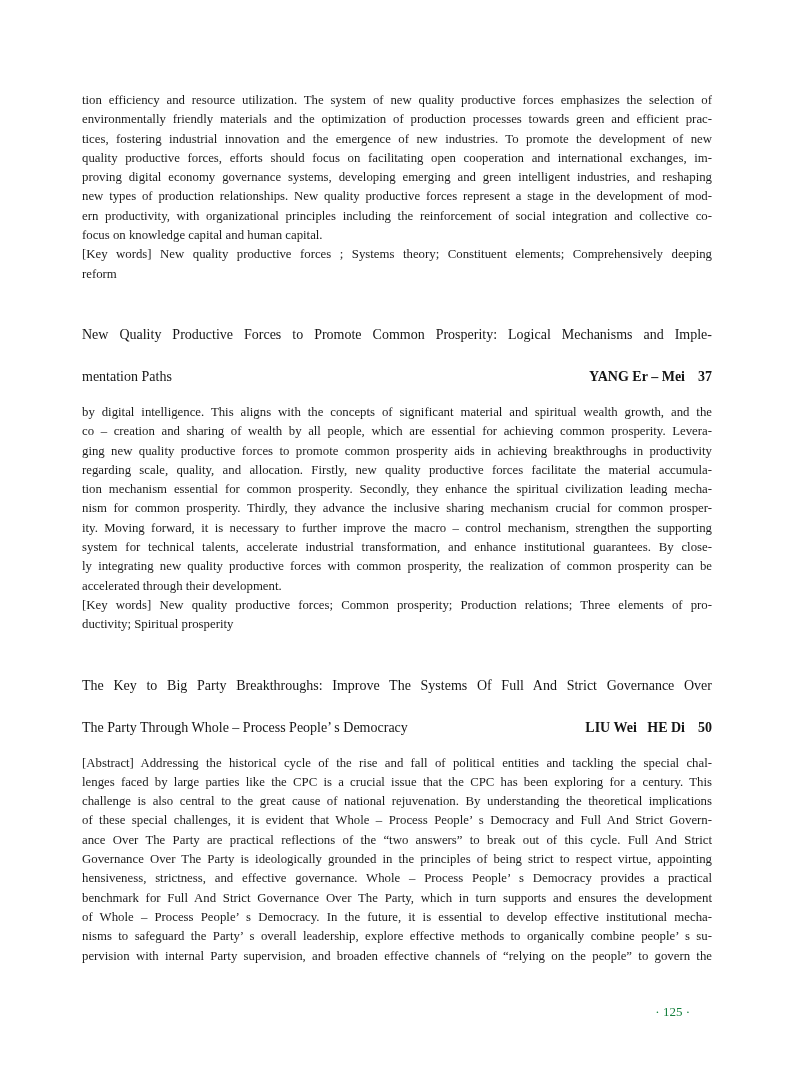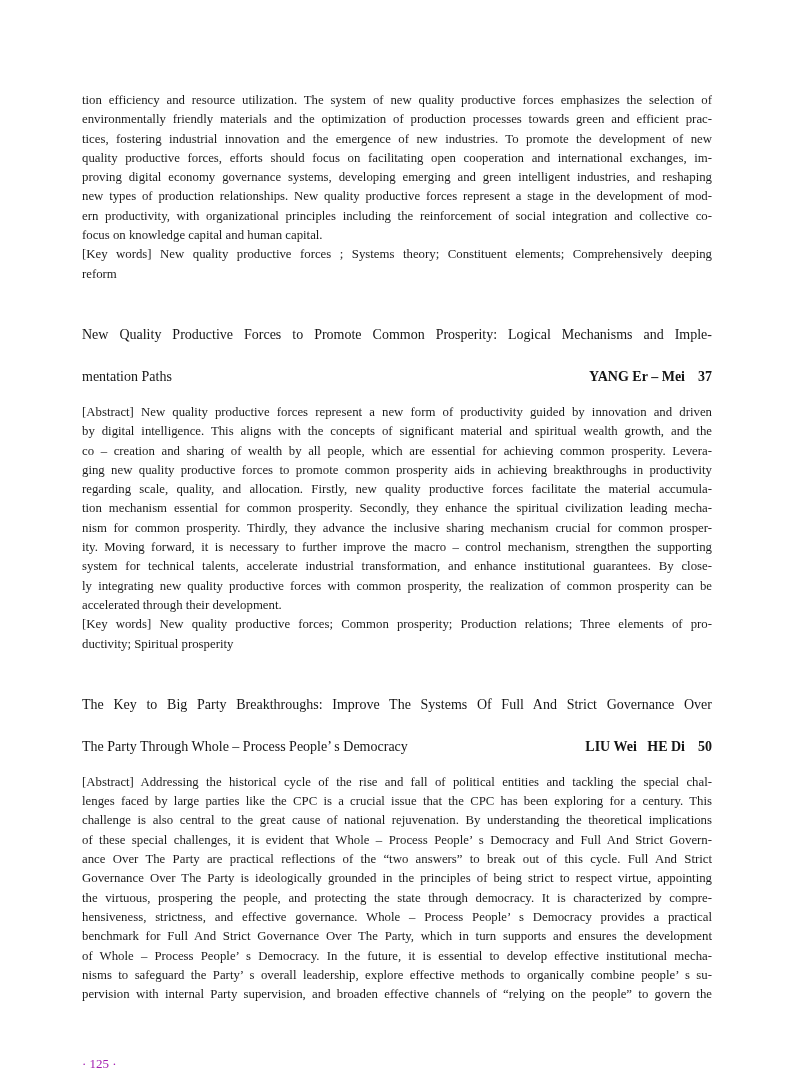--- a/index.html
+++ b/index.html
@@ -46,26 +46,27 @@
     -moz-text-align-last: justify;
   }
   .title-row { display: flex; align-items: baseline; margin-top: 19px; }
   .title-row .t { white-space: pre; }
   .title-row .sp { flex: 1 1 auto; }
   .authors { font-weight: bold; white-space: pre; }
   .pageno { margin-left: 13px; font-weight: bold; }
   .page-number {
     position: absolute;
     left: 82px;
-    top: 1056px;
+    top: 1004px;
     width: 630px;
+    text-align: right;
     padding-right: 22px;
     box-sizing: border-box;
     font-size: 13px;
-    color: #a21caf;
+    color: #15803d;
   }
 </style>
 </head>
 <body>
 
 <div class="page">
   <div class="text-col">
       <div class="block paragraph">
         <div class="line">tion efficiency and resource utilization. The system of new quality productive forces emphasizes the selection of</div>
         <div class="line">environmentally friendly materials and the optimization of production processes towards green and efficient prac-</div>
@@ -83,21 +84,20 @@
       <div class="block title">
         <div class="title-line one">New Quality Productive Forces to Promote Common Prosperity: Logical Mechanisms and Imple-</div>
         <div class="title-line title-row">
           <span class="t">mentation Paths</span>
           <span class="sp"></span>
           <span class="authors">YANG Er – Mei</span>
           <span class="pageno">37</span>
         </div>
       </div>
       <div class="block abstract">
-        <div class="line">[Abstract] New quality productive forces represent a new form of productivity guided by innovation and driven</div>
         <div class="line">by digital intelligence. This aligns with the concepts of significant material and spiritual wealth growth, and the</div>
         <div class="line">co – creation and sharing of wealth by all people, which are essential for achieving common prosperity. Levera-</div>
         <div class="line">ging new quality productive forces to promote common prosperity aids in achieving breakthroughs in productivity</div>
         <div class="line">regarding scale, quality, and allocation. Firstly, new quality productive forces facilitate the material accumula-</div>
         <div class="line">tion mechanism essential for common prosperity. Secondly, they enhance the spiritual civilization leading mecha-</div>
         <div class="line">nism for common prosperity. Thirdly, they advance the inclusive sharing mechanism crucial for common prosper-</div>
         <div class="line">ity. Moving forward, it is necessary to further improve the macro – control mechanism, strengthen the supporting</div>
         <div class="line">system for technical talents, accelerate industrial transformation, and enhance institutional guarantees. By close-</div>
         <div class="line">ly integrating new quality productive forces with common prosperity, the realization of common prosperity can be</div>
         <div class="line flush">accelerated through their development.</div>
@@ -115,21 +115,20 @@
           <span class="pageno">50</span>
         </div>
       </div>
       <div class="block abstract">
         <div class="line">[Abstract] Addressing the historical cycle of the rise and fall of political entities and tackling the special chal-</div>
         <div class="line">lenges faced by large parties like the CPC is a crucial issue that the CPC has been exploring for a century. This</div>
         <div class="line">challenge is also central to the great cause of national rejuvenation. By understanding the theoretical implications</div>
         <div class="line">of these special challenges, it is evident that Whole – Process People’ s Democracy and Full And Strict Govern-</div>
         <div class="line">ance Over The Party are practical reflections of the “two answers” to break out of this cycle. Full And Strict</div>
         <div class="line">Governance Over The Party is ideologically grounded in the principles of being strict to respect virtue, appointing</div>
-        <div class="line">the virtuous, prospering the people, and protecting the state through democracy. It is characterized by compre-</div>
         <div class="line">hensiveness, strictness, and effective governance. Whole – Process People’ s Democracy provides a practical</div>
         <div class="line">benchmark for Full And Strict Governance Over The Party, which in turn supports and ensures the development</div>
         <div class="line">of Whole – Process People’ s Democracy. In the future, it is essential to develop effective institutional mecha-</div>
         <div class="line">nisms to safeguard the Party’ s overall leadership, explore effective methods to organically combine people’ s su-</div>
         <div class="line">pervision with internal Party supervision, and broaden effective channels of “relying on the people” to govern the</div>
       </div>
     </div>
   <div class="page-number">· 125 ·</div>
 </div>
 

